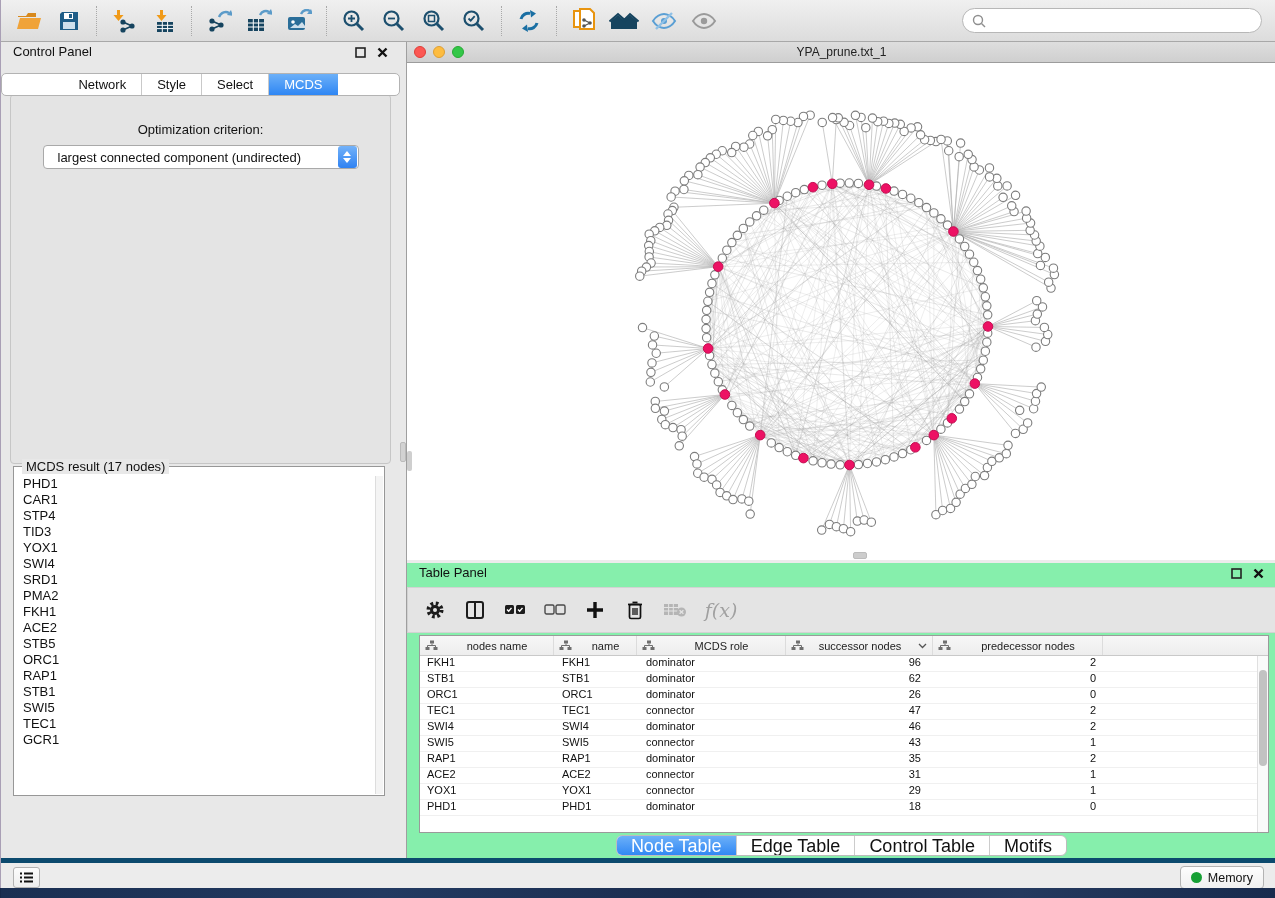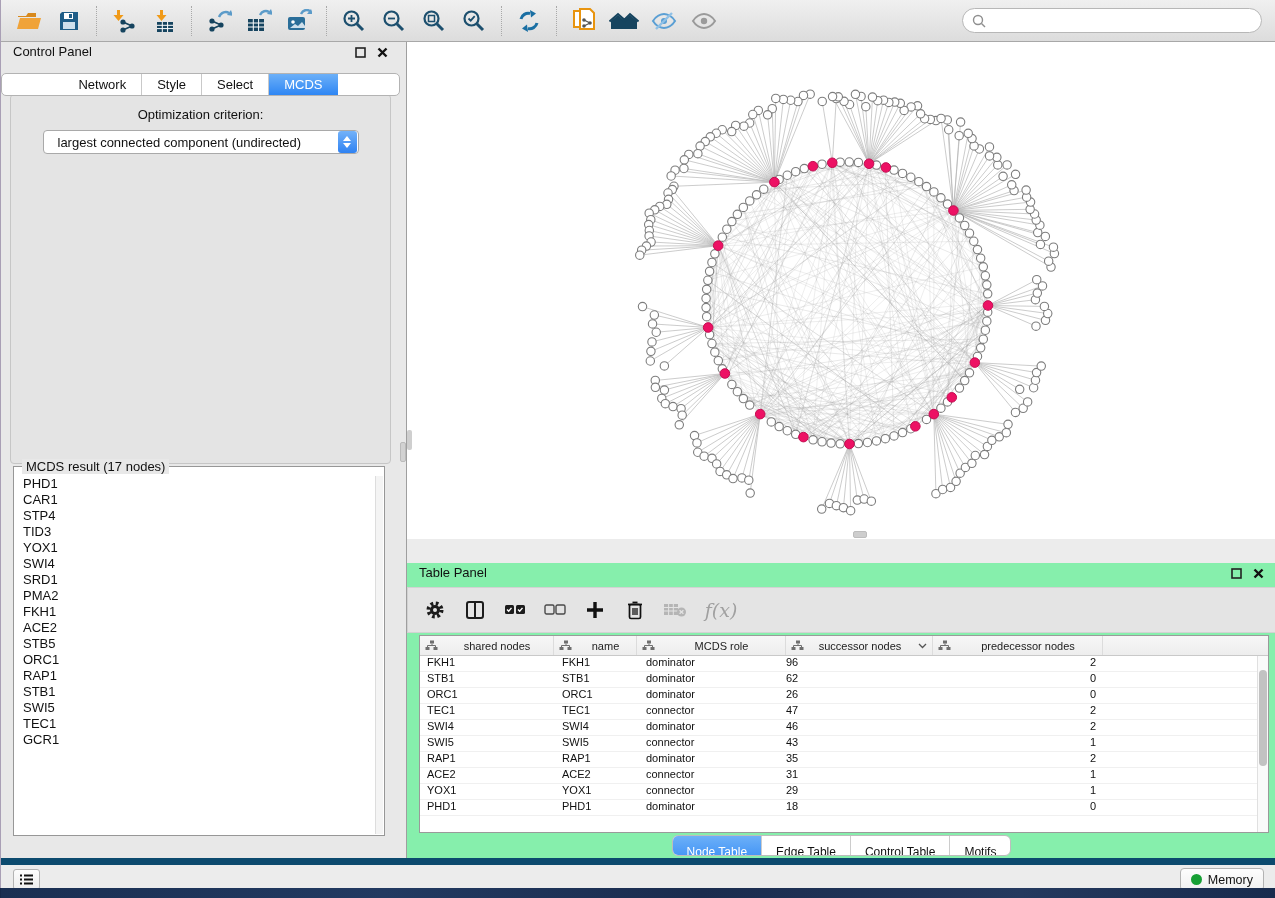--- a/index.html
+++ b/index.html
@@ -23,33 +23,33 @@
   .panel-head{height:24px;display:flex;padding:2px 10px 0 12px;font-size:13px;color:#111;}
   .panel-head .ph-sp{flex:1;}
   .wicon{width:16px;height:16px;display:flex;align-items:center;justify-content:center;margin-left:6px;}
   .cp-tabs{position:absolute;left:0;right:0;top:31px;display:flex;justify-content:center;z-index:3;}
   .seg{display:flex;background:#fff;border:1px solid #b3b3b3;border-radius:5px;overflow:hidden;align-items:center;}
   .seg .sg{padding:3px 15px;font-size:13px;color:#111;border-left:1px solid #c9c9c9;cursor:default;background:#fff;}
   .seg .sg:first-child{border-left:none;}
   .seg .sg.sel{background:linear-gradient(#6cb0f8,#2e86f4);color:#fff;}
   .cp-sub{position:absolute;left:9px;right:9px;top:52px;height:370px;background:#e4e4e4;
     border:1px solid #c6c6c6;border-radius:4px;}
-  .opt-label{margin-top:12px;text-align:center;font-size:13px;color:#111;}
+  .opt-label{margin-top:27px;text-align:center;font-size:13px;color:#111;}
   .combo{width:316px;height:24px;margin:8px auto 0;background:#fff;border:1px solid #a9a9a9;border-radius:4px;
     display:flex;align-items:center;position:relative;}
   .combo .cval{flex:1;font-size:13px;padding-left:14px;color:#111;white-space:nowrap;}
   .combo .stepper{width:19px;height:22px;margin:0 1px;border-radius:3px;background:linear-gradient(#73b2f9,#2f82f2);
     display:flex;flex-direction:column;align-items:center;justify-content:center;gap:2px;}
   .stepper .up{width:0;height:0;border-left:4px solid transparent;border-right:4px solid transparent;border-bottom:5px solid #fff;}
   .stepper .dn{width:0;height:0;border-left:4px solid transparent;border-right:4px solid transparent;border-top:5px solid #fff;}
   .cp-buttons{display:flex;justify-content:center;gap:16px;margin-top:12px;}
   .btn{background:linear-gradient(#ffffff,#f1f1f1);border:1px solid #adadad;border-radius:5px;
     font-size:13px;padding:4px 16px;color:#111;font-family:inherit;}
   .btn.focused{box-shadow:0 0 0 3px rgba(110,165,245,.65);}
-  .mcds-box{position:absolute;left:12px;top:424px;width:372px;height:370px;border:1px solid #979797;
+  .mcds-box{position:absolute;left:12px;top:424px;width:372px;height:330px;border:1px solid #979797;
     background:#fff;}
   .mcds-legend{position:absolute;top:-8px;left:8px;background:#e8e8e8;padding:0 4px;font-size:13px;color:#111;}
   .mcds-list{position:absolute;left:1px;top:9px;right:9px;bottom:1px;overflow:hidden;font-size:13px;color:#111;padding-left:8px;line-height:16px;}
   .mcds-scroll{position:absolute;right:1px;top:9px;bottom:1px;width:8px;background:#f4f4f4;border-left:1px solid #ddd;}
 
   
   .v-splitter{position:absolute;left:399px;top:42px;width:7px;height:816px;background:#e9e9e9;border-right:1px solid #9f9f9f;}
   .v-handle{position:absolute;left:0px;top:400px;width:6px;height:20px;background:#d2d2d2;border:1px solid #bbb;border-radius:2px;}
 
   
@@ -75,33 +75,33 @@
   .thead{display:flex;height:20px;background:linear-gradient(#f7f7f7,#ededed);border-bottom:1px solid #c9c9c9;}
   .th{display:flex;align-items:center;font-size:11px;color:#222;border-right:1px solid #dcdcdc;overflow:hidden;}
   .th .ic{margin:0 3px 0 5px;flex:0 0 auto;display:flex;}
   .th .lbl{flex:1;text-align:center;white-space:nowrap;}
   .th .caret{margin:0 5px;display:flex;}
   .trow{display:flex;height:16px;border-bottom:1px solid #f0f0f0;}
   .td{font-size:11px;color:#111;white-space:nowrap;overflow:hidden;}
   .c0{width:134px;padding-left:7px;}
   .c1{width:83px;padding-left:8px;}
   .c2{width:149px;padding-left:9px;}
-  .c3{width:147px;padding-right:12px;}
+  .c3{width:147px;text-align:right;padding-right:12px;}
   .c4{width:170px;text-align:right;padding-right:7px;}
   .c5{flex:1;border-right:none;}
   .tbl-scroll{position:absolute;right:0;top:20px;bottom:0;width:11px;background:#fafafa;border-left:1px solid #e0e0e0;}
   .tbl-thumb{position:absolute;left:1px;right:1px;top:14px;height:96px;background:#c2c2c2;border-radius:5px;}
   .tp-tabs{position:absolute;left:0;right:0;top:272px;height:23px;display:flex;justify-content:center;}
   .seg2{display:flex;background:#fff;border:1px solid #bdbdbd;border-radius:6px;overflow:hidden;height:21px;}
-  .seg2 .sg{padding:16px 14px;font-size:12px;color:#111;border-left:1px solid #ccc;display:flex;align-items:center;}
+  .seg2 .sg{padding:10px 14px;font-size:18px;color:#111;border-left:1px solid #ccc;display:flex;align-items:center;}
   .seg2 .sg:first-child{border-left:none;}
   .seg2 .sg.sel{background:linear-gradient(#6cb0f8,#2e86f4);color:#fff;}
 
   
-  .statusbar{position:absolute;left:0;top:858px;width:1275px;height:30px;background:#ececec;border-top:7px solid #0c4a6e;}
+  .statusbar{position:absolute;left:0;top:858px;width:1275px;height:30px;background:#ececec;border-top:5px solid #0c4a6e;}
   .sb-left{position:absolute;left:12px;top:4px;width:27px;height:21px;background:linear-gradient(#fcfcfc,#eee);
     border:1px solid #b3b3b3;border-radius:3px;display:flex;align-items:center;justify-content:center;}
   .sb-mem{position:absolute;right:12px;top:3px;height:23px;background:linear-gradient(#fdfdfd,#f0f0f0);
     border:1px solid #b3b3b3;border-radius:4px;display:flex;align-items:center;padding:0 10px;gap:6px;font-size:12.5px;color:#111;}
   .memdot{width:11px;height:11px;border-radius:50%;background:#17a035;}
   .desktop{position:absolute;left:0;top:888px;width:1275px;height:10px;
     background:linear-gradient(90deg,#1a2f52,#223a61 30%,#1a2c4e 55%,#24395e 80%,#182b4d);}
   svg{display:block;}
 </style>
 </head>
@@ -336,20 +336,26 @@
         </div>
       <div class="mcds-scroll"></div>
     </div>
   </div>
 
   <div class="v-splitter">
       <div class="v-handle"></div>
     </div>
 
   <div class="net-window">
+    <div class="net-titlebar">
+      <span class="tl red"></span>
+      <span class="tl yellow"></span>
+      <span class="tl green"></span>
+      <span class="net-title">YPA_prune.txt_1</span>
+    </div>
     <div class="net-canvas" id="net-canvas">
         <svg width="867" height="497">
           <line x1="580.7042984995173" y1="251.87309560920457" x2="570.4843933796213" y2="207.56945551136278" stroke="#9a9a9a" stroke-width="0.7" opacity="0.3"></line>
           <line x1="578.3461229426517" y1="288.2277481025644" x2="388.68940388814826" y2="392.3324892273288" stroke="#9a9a9a" stroke-width="0.7" opacity="0.3"></line>
           <line x1="299.66503761550746" y1="274.6783892525054" x2="324.8645235089333" y2="179.60699014549823" stroke="#9a9a9a" stroke-width="0.7" opacity="0.3"></line>
           <line x1="302.60811602478344" y1="229.30662186290914" x2="451.40414209095803" y2="120.46194272308571" stroke="#9a9a9a" stroke-width="0.7" opacity="0.3"></line>
           <line x1="304.94775728949384" y1="301.52026331186084" x2="415.0160701873295" y2="399.76888430449947" stroke="#9a9a9a" stroke-width="0.7" opacity="0.3"></line>
           <line x1="433.1527266818628" y1="120.1663575415777" x2="519.5179412089778" y2="144.56161704194983" stroke="#9a9a9a" stroke-width="0.7" opacity="0.3"></line>
           <line x1="451.4041420909579" y1="401.5380572769143" x2="299.66503761550746" y2="274.6783892525054" stroke="#9a9a9a" stroke-width="0.7" opacity="0.3"></line>
           <line x1="487.0308928627657" y1="128.0748514519128" x2="349.56144103200927" y2="152.82483163039092" stroke="#9a9a9a" stroke-width="0.7" opacity="0.3"></line>
@@ -1215,21 +1221,21 @@
     </div>
     <div class="tbl">
       <div class="thead" id="tbl-head">
           <div class="th c0" style="width: 134px; padding: 0px; text-align: center;">
             <span class="ic">
               <svg width="13" height="11">
                 <path d="M5 0.5h4v3H5z M0.5 7h4v3h-4z M8.5 7h4v3h-4z" fill="#6f6f6f"></path>
                 <path d="M7 3.5V5.5 M2.5 7V5.5h8V7" stroke="#6f6f6f" stroke-width="1" fill="none"></path>
               </svg>
             </span>
-            <span class="lbl">shared nodes</span>
+            <span class="lbl">nodes name</span>
           </div>
           <div class="th c1" style="width: 83px; padding: 0px; text-align: center;">
             <span class="ic">
               <svg width="13" height="11">
                 <path d="M5 0.5h4v3H5z M0.5 7h4v3h-4z M8.5 7h4v3h-4z" fill="#6f6f6f"></path>
                 <path d="M7 3.5V5.5 M2.5 7V5.5h8V7" stroke="#6f6f6f" stroke-width="1" fill="none"></path>
               </svg>
             </span>
             <span class="lbl">name</span>
           </div>

